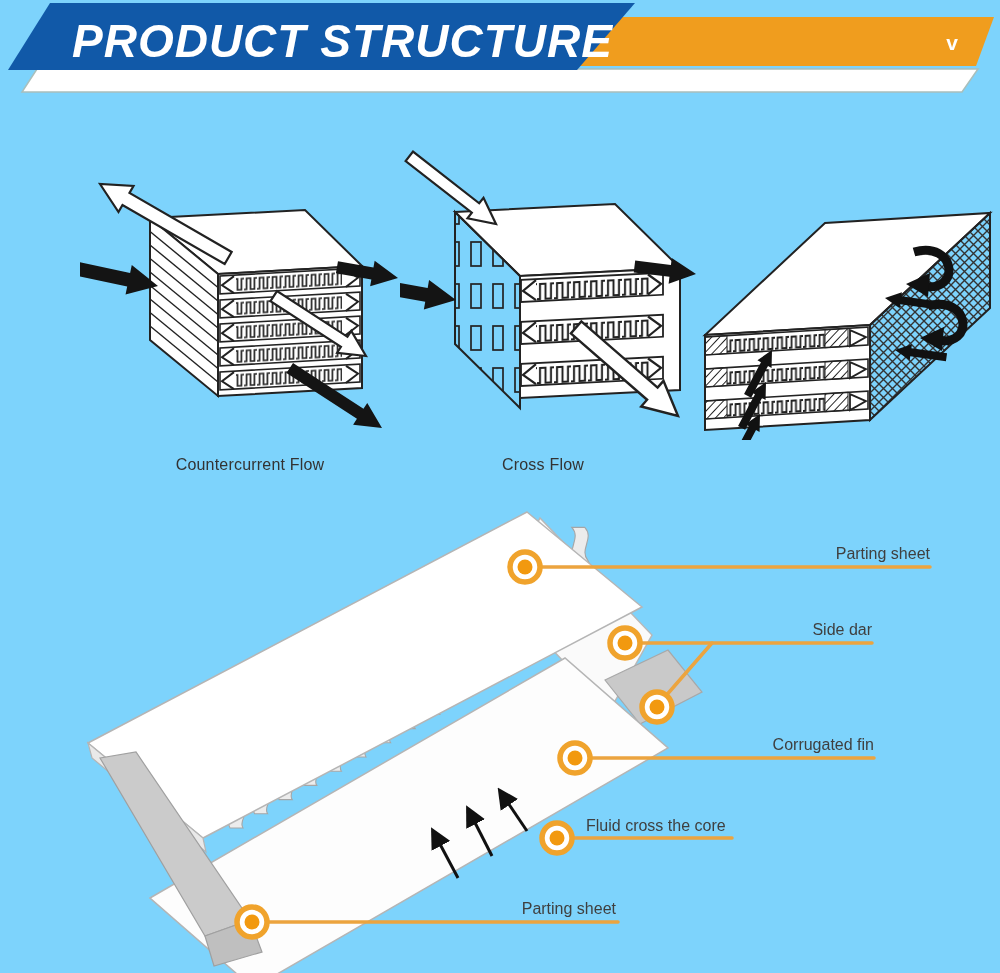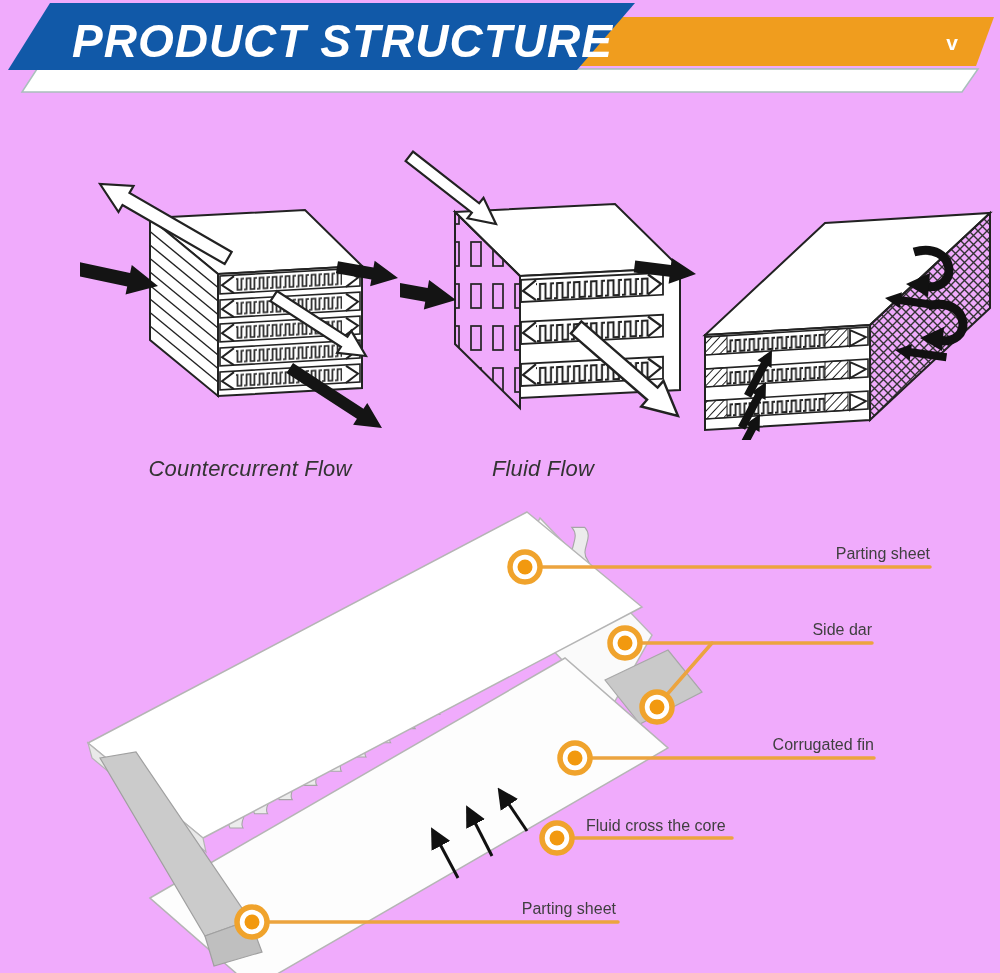--- a/index.html
+++ b/index.html
@@ -1,20 +1,20 @@
 <!DOCTYPE html>
 <html><head>
 <meta charset="utf-8">
 <style>
   html,body{margin:0;padding:0;background:#ffffff;}
-  .canvas{position:relative;width:1000px;height:973px;background:#f0abfc;
+  .canvas{position:relative;width:1000px;height:973px;background:#7dd3fc;
           font-family:"Liberation Sans",sans-serif;overflow:hidden;}
   .abs{position:absolute;}
-  .caption{position:absolute;transform:translateX(-50%);font-size:22px;color:#333;
-           white-space:nowrap;letter-spacing:.2px;font-style:italic;}
+  .caption{position:absolute;transform:translateX(-50%);font-size:16px;color:#333;
+           white-space:nowrap;letter-spacing:.2px;}
   svg text{font-family:"Liberation Sans",sans-serif;}
   .banner-title{font-size:46px;font-style:italic;font-weight:800;fill:#ffffff;letter-spacing:1px;}
   .chev{font-size:21px;font-weight:bold;fill:#ffffff;cursor:pointer;}
   .lbl{font-size:16px;fill:#3f3f3f;}
 </style>
 </head>
 <body>
 
 <div class="canvas">
 
@@ -194,21 +194,21 @@
       <g>
         <path d="M224,102 C266,90 272,144 232,136" fill="none" stroke="#111" stroke-width="9"></path>
         <polygon points="216,134 240,123 238,147" fill="#111"></polygon>
         <path d="M238,156 C280,144 286,198 246,190" fill="none" stroke="#111" stroke-width="9"></path>
         <polygon points="230,188 254,177 252,201" fill="#111"></polygon>
       </g>
     </g>
   </svg>
 
   <div class="caption" style="left:250px;top:456px">Countercurrent Flow</div>
-  <div class="caption" style="left:543px;top:456px">Fluid Flow</div>
+  <div class="caption" style="left:543px;top:456px">Cross Flow</div>
 
   <svg class="abs" style="left:0;top:500px" width="1000" height="473" viewBox="0 0 1000 473">
 
     <polygon points="540,18 652,135 610,210 500,95" fill="#fafafa" stroke="#b8b8b8" stroke-width="1.5"></polygon>
 
     <polygon points="605,180 668,150 702,192 640,224" fill="#c9c9c9" stroke="#a8a8a8" stroke-width="1.2"></polygon>
 
     <polygon points="150,398 565,158 668,248 253,488" fill="#fdfdfd" stroke="#b5b5b5" stroke-width="1.5"></polygon>
 
     <g>

